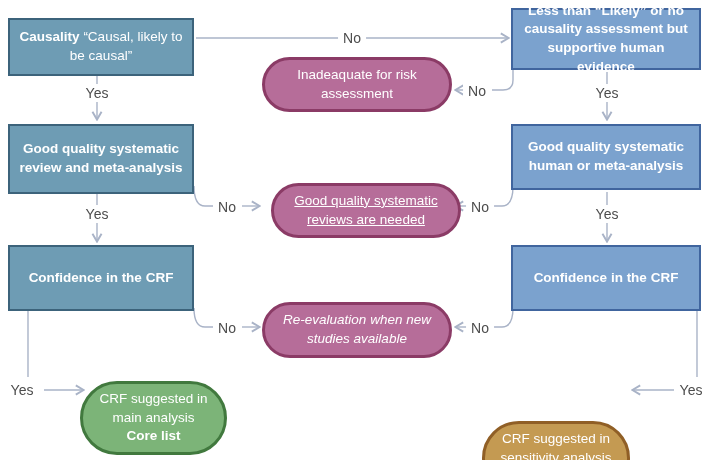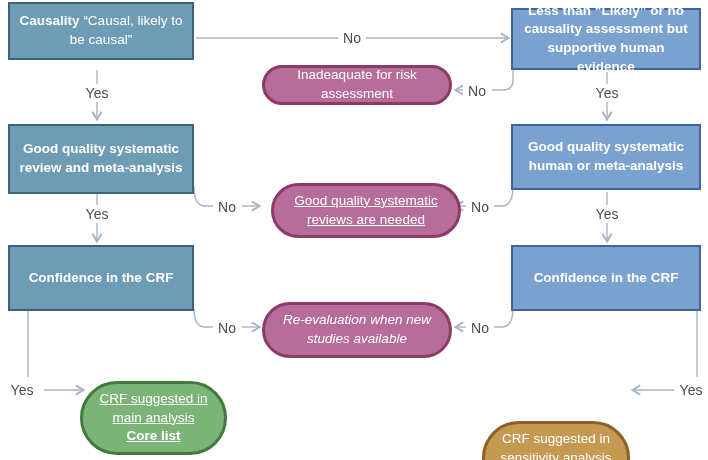--- a/index.html
+++ b/index.html
@@ -60,21 +60,21 @@
     <path class="conn" d="M194,308 Q194,327 205,327 L213,327"></path>
     <path class="conn" d="M242,327 H259" marker-end="url(#arrow)"></path>
     <path class="conn" d="M513,308 Q513,327 502,327 L494,327"></path>
     <path class="conn" d="M467,327 H456" marker-end="url(#arrow)"></path>
     <path class="conn" d="M28,311 V377"></path>
     <path class="conn" d="M44,390 H83" marker-end="url(#arrow)"></path>
     <path class="conn" d="M697,311 V377"></path>
     <path class="conn" d="M674,390 H633" marker-end="url(#arrow)"></path>
   </svg>
 
-  <div class="node blue-left" style="left:8px; top:2px; width:186px; height:58px;">
+  <div class="node blue-left" style="left:8px; top:18px; width:186px; height:58px;">
     <div>
       <b>Causality</b>
       <span class="fw-normal">“Causal, likely to be causal”</span>
     </div>
   </div>
 
   <div class="node blue-right" style="left:511px; top:8px; width:190px; height:62px;">
     <div>Less than “Likely” or no causality assessment but supportive human evidence</div>
   </div>
 
@@ -87,33 +87,33 @@
   </div>
 
   <div class="node blue-left" style="left:8px; top:245px; width:186px; height:66px;">
     <div>Confidence in the CRF</div>
   </div>
 
   <div class="node blue-right" style="left:511px; top:245px; width:190px; height:66px;">
     <div>Confidence in the CRF</div>
   </div>
 
-  <div class="node pill-pink" style="left:262px; top:65px; width:190px; height:40px;">
+  <div class="node pill-pink" style="left:262px; top:57px; width:190px; height:55px;">
     <div>Inadeaquate for risk assessment</div>
   </div>
 
   <div class="node pill-pink" style="left:271px; top:183px; width:190px; height:55px;text-decoration:underline;">
     <div>Good quality systematic reviews are needed</div>
   </div>
 
   <div class="node pill-pink" style="left:262px; top:302px; width:190px; height:56px;font-style:italic;">
     <div>Re-evaluation when new studies available</div>
   </div>
 
-  <div class="node pill-green" style="left:80px; top:381px; width:147px; height:74px;text-decoration:underline;">
+  <div class="node pill-green" style="left:80px; top:381px; width:147px; height:74px;">
     <div>
       <span>CRF suggested in main analysis</span><br>
       <b>Core list</b>
     </div>
   </div>
 
   <div class="node pill-gold" style="left:482px; top:381px; width:148px; height:74px;margin-top:40px;">
     <div>
       <span>CRF suggested in sensitivity analysis</span><br>
       <b>Non-core list</b>

